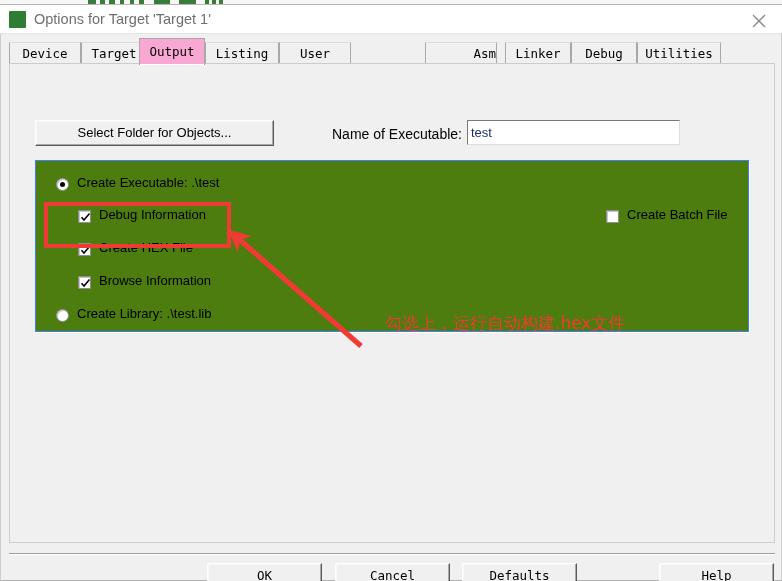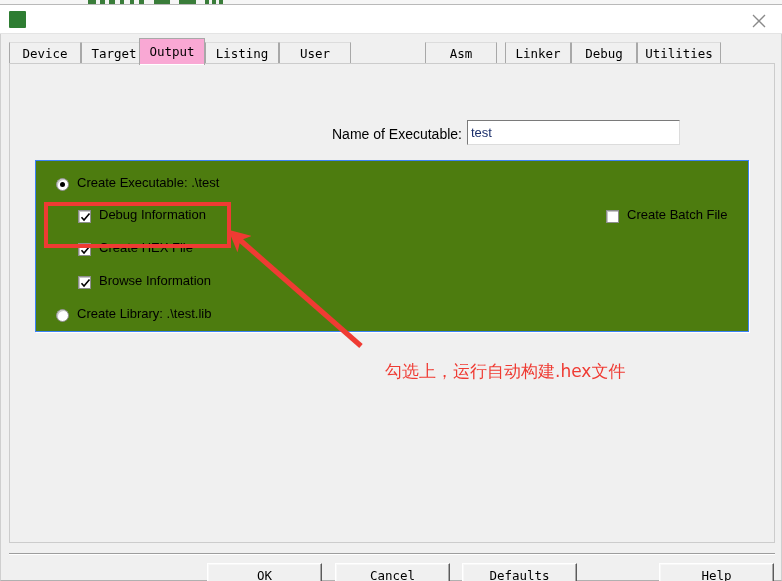--- a/index.html
+++ b/index.html
@@ -266,21 +266,20 @@
     z-index: 19;
   }
   #annotation-text {
     position: absolute;
     left: 385px; top: 312px;
     font-size: 17px;
     color: #ef3b33;
     white-space: nowrap;
     z-index: 21;
     font-family: "DejaVu Sans", "Liberation Sans", sans-serif;
-    margin-top: 48px;
   }
 
   
   #bottom-sep {
     position: absolute;
     left: 8px; top: 519px;
     width: 766px; height: 2px;
     border-top: 1px solid #9d9d9d;
     border-bottom: 1px solid #ffffff;
     box-sizing: border-box;
@@ -314,45 +313,47 @@
     <div class="chip" style="left:205px; width:4px;"></div>
     <div class="chip" style="left:212px; width:4px;"></div>
     <div class="chip" style="left:219px; width:4px;"></div>
     <div class="rule"></div>
   </div>
 
   <div id="titlebar">
     <div id="app-icon">
       <div class="glyph">µV</div>
     </div>
+    <div id="title-text">Options for Target 'Target 1'</div>
     <div id="close-button">
       <svg width="14" height="14" viewBox="0 0 14 14">
         <line x1="1" y1="1" x2="13" y2="13" stroke="#8a8a8a" stroke-width="1.3"></line>
         <line x1="13" y1="1" x2="1" y2="13" stroke="#8a8a8a" stroke-width="1.3"></line>
       </svg>
     </div>
   </div>
 
   <div id="client">
 
     <div id="tabstrip">
       <div class="tab" style="left:0px;   width:72px;">Device</div>
       <div class="tab" style="left:72px;  width:66px;">Target</div>
       <div class="tab active" style="left:130px; width:66px;">Output</div>
       <div class="tab" style="left:196px; width:74px;">Listing</div>
       <div class="tab" style="left:270px; width:72px;">User</div>
       <div class="tab" style="left:350px; width:66px;margin-top:48px;">C/C++</div>
-      <div class="tab" style="left:416px; width:72px;">Asm</div>
+      <div class="tab" style="left:416px; width:72px;text-align:right;">Asm</div>
       <div class="tab" style="left:496px; width:66px;">Linker</div>
       <div class="tab" style="left:562px; width:66px;">Debug</div>
       <div class="tab" style="left:628px; width:84px;">Utilities</div>
     </div>
 
     <div id="tabpage">
 
+      <div class="btn" id="select-folder-btn">Select Folder for Objects...</div>
 
       <div id="exec-name-label">Name of Executable:</div>
 
       <input id="exec-name-input" type="text" value="test" style="">
 
       <div id="output-group">
 
         <div class="radio-row" style="left:20px; top:17px;">
           <span class="radio-mark">
               <span class="dot"></span>

